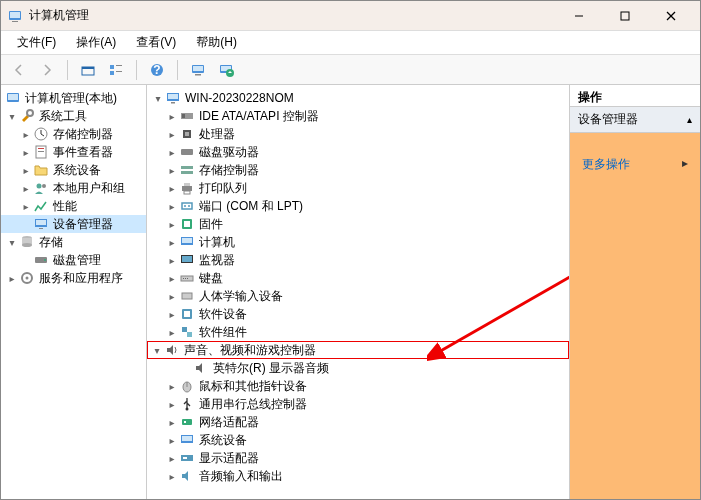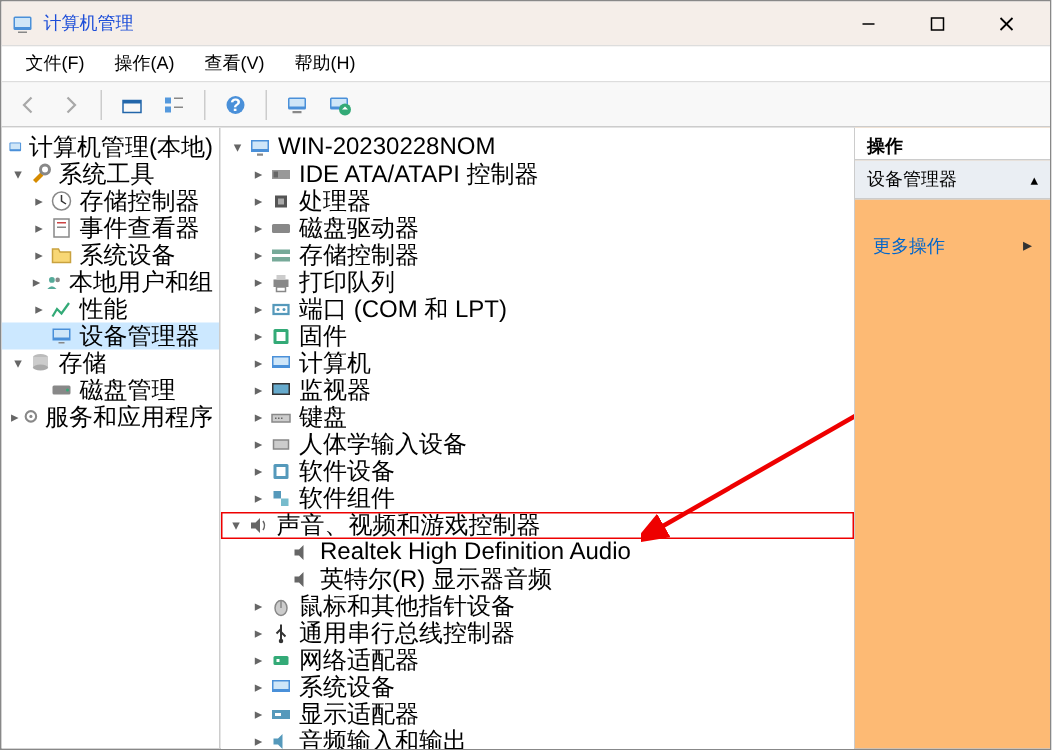--- a/index.html
+++ b/index.html
@@ -1,21 +1,21 @@
 <!DOCTYPE html>
 <html><head>
 <meta charset="utf-8">
 <style>
 * { box-sizing: border-box; margin: 0; padding: 0; font-family: "Microsoft YaHei", "Segoe UI", Tahoma, sans-serif; font-size: 12px; }
 body { width: 701px; height: 500px; background: #f0f0f0; overflow: hidden; position: relative; }
 .window { width: 100%; height: 100%; background: #fff; border: 1px solid #888; display: flex; flex-direction: column; }
 .titlebar { height: 30px; background: #f5eee9; display: flex; align-items: center; padding: 0 6px; justify-content: space-between; border-bottom: 1px solid #ddd; }
 .title-left { display: flex; align-items: center; gap: 6px; }
 .title-icon { width: 16px; height: 16px; }
-.title-text { font-size: 12px; color: #1d4ed8; }
+.title-text { font-size: 12px; color: #000000; }
 .win-controls { display: flex; gap: 0; }
 .win-btn { width: 46px; height: 28px; display: flex; align-items: center; justify-content: center; cursor: pointer; }
 .menubar { height: 24px; background: #fff; display: flex; align-items: center; padding: 0 12px; gap: 12px; border-bottom: 1px solid #ddd; }
 .menubar span { cursor: pointer; padding: 2px 4px; }
 .toolbar { height: 30px; background: #f8f8f8; display: flex; align-items: center; padding: 0 6px; gap: 4px; border-bottom: 1px solid #ccc; }
 .tool-sep { width: 1px; height: 20px; background: #ccc; margin: 0 4px; }
 .tool-btn { width: 24px; height: 24px; display: flex; align-items: center; justify-content: center; cursor: pointer; border-radius: 2px; }
 .tool-btn.disabled { opacity: 0.4; cursor: default; }
 .main { flex: 1; display: flex; overflow: hidden; }
 .left-panel { width: 146px; background: #fff; border-right: 1px solid #ccc; overflow-y: auto; padding: 4px 0; }
@@ -26,21 +26,21 @@
 .actions-body { padding: 21px 12px; }
 .actions-body .act { padding: 2px 0; color: #0066cc; cursor: pointer; }
 .tree { list-style: none; }
 .tree li { white-space: nowrap; }
 .node { display: flex; align-items: center; height: 18px; padding-right: 4px; cursor: pointer; }
 .node.selected { background: #cce8ff; }
 .node.highlighted { border: 1px solid #e00; padding: 0 2px; }
 .expander { width: 14px; height: 14px; display: flex; align-items: center; justify-content: center; font-size: 10px; color: #666; cursor: pointer; }
 .expander.empty { visibility: hidden; }
 .icon { width: 16px; height: 16px; margin-right: 4px; display: inline-flex; align-items: center; justify-content: center; }
-.label { font-size: 16px; color: #000; }
+.label { font-size: 12px; color: #000; }
 .indent-1 { padding-left: 4px; }
 .indent-2 { padding-left: 18px; }
 .indent-3 { padding-left: 32px; }
 .red-arrow { position: absolute; pointer-events: none; z-index: 50; }
 
 svg { display: block; }
 </style>
 </head>
 <body>
 
@@ -464,31 +464,20 @@
             </div>
           <ul class="tree">
             <li>
                 <div class="node indent-3">
                   <span class="expander empty"></span>
                   <span class="icon">
                     <svg viewBox="0 0 16 16">
                       <path d="M3 6 L6 6 L9 3 L9 13 L6 10 L3 10 Z" fill="#666"></path>
                     </svg>
                   </span>
-                  <span class="label">Realtek High Definition Audio</span>
-                </div>
-              </li>
-            <li>
-                <div class="node indent-3">
-                  <span class="expander empty"></span>
-                  <span class="icon">
-                    <svg viewBox="0 0 16 16">
-                      <path d="M3 6 L6 6 L9 3 L9 13 L6 10 L3 10 Z" fill="#666"></path>
-                    </svg>
-                  </span>
                   <span class="label">英特尔(R) 显示器音频</span>
                 </div>
               </li>
           </ul>
         </li>
         <li>
             <div class="node indent-2">
               <span class="expander">▸</span>
               <span class="icon">
                 <svg viewBox="0 0 16 16">

